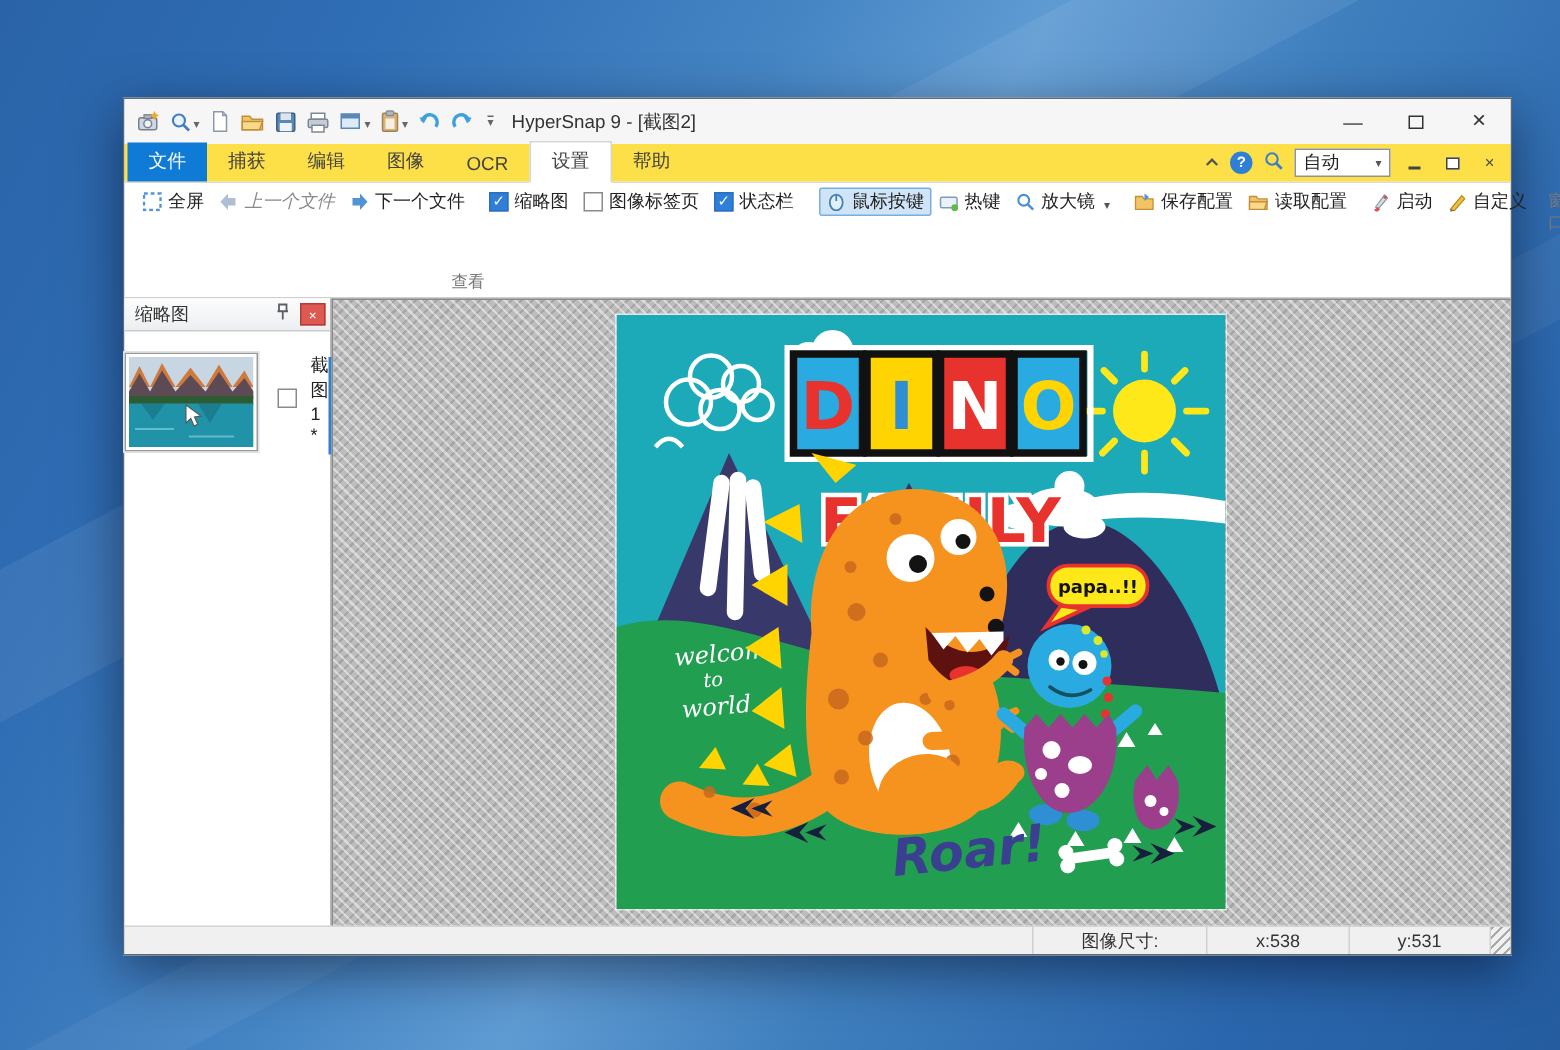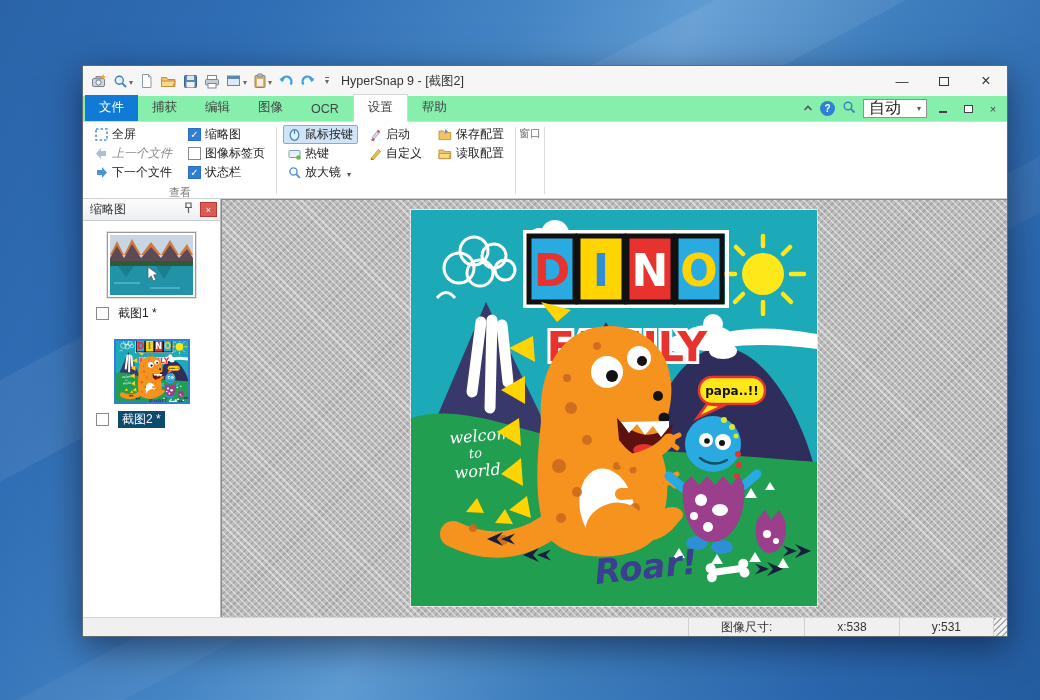--- a/index.html
+++ b/index.html
@@ -24,65 +24,65 @@
   .qbtn { display:flex; align-items:center; padding:2px 2px; border-radius:2px; cursor:default; }
   .qbtn svg { display:block; }
   .qcaret::after { content:"▾"; font-size:8px; color:#666; margin-left:1px; }
   .qmore::after { content:"▾"; font-size:8px; color:#666; border-top:1px solid #666; line-height:7px; display:inline-block; margin-left:3px; }
   .wtitle { margin-left:10px; color:#333; font-size:12.5px; }
   .wbtns { margin-left:auto; display:flex; height:100%; }
   .wbtn { width:42px; display:flex; align-items:center; justify-content:center; color:#333; font-size:13px; }
   .maxico { width:10px; height:9px; border:1.5px solid #333; display:inline-block; }
 
   
-  .tabrow { height:25px; background:#86efac; display:flex; align-items:flex-end; padding-left:2px; flex:0 0 auto; position:relative; }
+  .tabrow { height:25px; background:#fde047; display:flex; align-items:flex-end; padding-left:2px; flex:0 0 auto; position:relative; }
   .tab { padding:4px 14px 5px; color:#444; font-size:12.5px; cursor:default; }
   .tab.file { background:#0f7bd7; color:#fff; }
   .tab.active { background:#fff; border:1px solid #d6d6d6; border-bottom:1px solid #fff; margin-bottom:-1px; z-index:2; }
   .tr-right { margin-left:auto; display:flex; align-items:center; gap:7px; padding-right:5px; padding-bottom:3px; }
   .chev-up { font-size:9px; color:#555; }
   .helpico { width:15px; height:15px; border-radius:50%; background:#2f7fd6; color:#fff; display:flex; align-items:center; justify-content:center; }
   .helpico::after { content:"?"; font-size:10px; font-weight:bold; }
   .combo { display:flex; align-items:center; border:1px solid #919191; background:#fff; height:19px; width:64px; padding-left:5px; }
-  .combo .val { flex:1; font-size:16px; }
+  .combo .val { flex:1; font-size:12px; }
   .combo .arr { width:14px; text-align:center; color:#555; font-size:8px; }
   .combo .arr::after { content:"▾"; }
   .mdib { width:18px; height:15px; display:flex; align-items:center; justify-content:center; color:#444; font-size:11px; border:1px solid transparent; }
   .minline { width:8px; border-bottom:2px solid #444; display:inline-block; margin-top:6px; }
   .resti { position:relative; width:9px; height:8px; }
   .resti::before { content:""; position:absolute; right:0; top:0; width:7px; height:6px; border:1px solid #444; }
   .resti::after { content:""; position:absolute; left:0; bottom:0; width:7px; height:6px; border:1px solid #444; background:#fff; }
 
   
   .ribbon { height:78px; background:#fff; border-top:1px solid #d9d9d9; border-bottom:1px solid #cfcfcf;
     display:flex; align-items:stretch; padding:2px 0 0 4px; flex:0 0 auto; }
   .rgroup { display:flex; flex-direction:column; }
   .rcols { display:flex; flex:1; }
-  .rcol { display:flex; flex-direction:column; justify-content:flex-start; padding:1px 3px; }
+  .rcol { display:flex; flex-direction:row; justify-content:flex-start; padding:1px 3px; }
   .ri { display:flex; align-items:center; gap:4px; height:19px; padding:0 4px; white-space:nowrap;
     border:1px solid transparent; border-radius:2px; font-size:12px; color:#222; cursor:default; }
   .ri.hl { background:#cfe4f7; border-color:#79aede; }
   .ri .cap::after { content:"▾"; font-size:8px; color:#555; margin-left:2px; }
   .rlabel { text-align:center; color:#777; font-size:11px; padding:2px 0 3px;font-family:Liberation Serif, serif; }
   .vsep { width:1px; background:#dcdcdc; margin:3px 3px 4px; }
   .cb { width:13px; height:13px; border:1px solid #8a8a8a; background:#fff; display:inline-flex; align-items:center; justify-content:center; flex:0 0 auto; }
   .cb.on { background:#2f7fd6; border-color:#2a6fc0; }
   .cb.on::after { content:"✓"; color:#fff; font-size:10px; font-weight:bold; }
   .ic { flex:0 0 auto; display:block; }
 
   
   .main { flex:1; display:flex; min-height:0; }
   .sidebar { width:138px; background:#fff; border-right:1px solid #b9b9b9; display:flex; flex-direction:column; flex:0 0 auto; }
   .sb-head { height:22px; background:linear-gradient(#fcfcfc,#eceff2); border-bottom:1px solid #c9cdd2;
     display:flex; align-items:center; padding:0 3px 0 7px; }
   .sb-title { flex:1; color:#333; }
   .pinbtn { width:16px; text-align:center; }
   .sb-close { width:17px; height:15px; background:#dd5a52; border:1px solid #b33d36; color:#fff;
     display:flex; align-items:center; justify-content:center; font-size:9px; margin-left:4px; }
-  .thumbwrap { display:flex; flex-direction:column; align-items:center; }
+  .thumbwrap { display:flex; flex-direction:row; align-items:center; }
   .thumb1 { margin-top:11px; border:1px solid #9a9a9a; outline:1px solid #e2e2e2; background:#fff; padding:2px; }
   .thumb2 { margin-top:17px; border:2px solid #2f7fd6; background:#fff; }
   .thumb1 svg,.thumb2 svg { display:block; }
   .tlabel { display:flex; align-items:center; gap:9px; margin-top:7px; width:100%; padding-left:13px; }
   .tlabel .txt { color:#222; }
   .tlabel .txt.sel { background:#0c4a6e; color:#fff; padding:0 4px; }
 
   .canvas { flex:1; position:relative; overflow:hidden;
     border-top:1px solid #8a8a8a; border-left:1px solid #8a8a8a;
     background-color:#bdbdbd;
@@ -284,49 +284,49 @@
                 <svg class="ic" width="13" height="13">
                   <circle cx="5.5" cy="5.5" r="3.6" fill="none" stroke="#4a90d9" stroke-width="1.4"></circle>
                   <line x1="8.2" y1="8.2" x2="11.8" y2="11.8" stroke="#4a90d9" stroke-width="1.7"></line>
                 </svg>
                 <span>放大镜</span>
                 <span class="cap"></span>
               </div>
           </div>
           <div class="rcol">
             <div class="ri">
+                <svg class="ic" width="14" height="13">
+                  <path d="M1,3 h4.5 l1.2,1.6 h6 v7 h-11.7 z" fill="#f3c463" stroke="#c2903b" stroke-width=".9"></path>
+                  <path d="M7,1 l3,2.5 -3,2.5 z" fill="#4f94d6"></path>
+                </svg>
+                <span>保存配置</span>
+              </div>
+            <div class="ri">
+                <svg class="ic" width="14" height="13">
+                  <path d="M1,3 h4.5 l1.2,1.6 h6 v7 h-11.7 z" fill="#f3c463" stroke="#c2903b" stroke-width=".9"></path>
+                  <path d="M1,6.5 h11.7 l-1.8,5.1 h-9.9 z" fill="#fbd98b" stroke="#c2903b" stroke-width=".9"></path>
+                </svg>
+                <span>读取配置</span>
+              </div>
+          </div>
+          <div class="rcol">
+            <div class="ri">
                 <svg class="ic" width="13" height="13">
                   <path d="M3,10 L9,2 L11,4 L5,11 z" fill="#d7dde4" stroke="#8a98a6" stroke-width=".8"></path>
                   <path d="M2,12 l2.5,-2 1.5,1.5 -2,2.2 z" fill="#d9534f"></path>
                   <circle cx="9.5" cy="3.5" r="1.2" fill="#d9534f"></circle>
                 </svg>
                 <span>启动</span>
               </div>
             <div class="ri">
                 <svg class="ic" width="13" height="13">
                   <path d="M2,11.5 L9.5,2.5 L11.5,4.5 L4.5,12.5 z" fill="#f0c040" stroke="#b98d1c" stroke-width=".8"></path>
                   <path d="M2,11.5 l2.5,1 -2.8,1 z" fill="#6b6b6b"></path>
                 </svg>
                 <span>自定义</span>
-              </div>
-          </div>
-          <div class="rcol">
-            <div class="ri">
-                <svg class="ic" width="14" height="13">
-                  <path d="M1,3 h4.5 l1.2,1.6 h6 v7 h-11.7 z" fill="#f3c463" stroke="#c2903b" stroke-width=".9"></path>
-                  <path d="M7,1 l3,2.5 -3,2.5 z" fill="#4f94d6"></path>
-                </svg>
-                <span>保存配置</span>
-              </div>
-            <div class="ri">
-                <svg class="ic" width="14" height="13">
-                  <path d="M1,3 h4.5 l1.2,1.6 h6 v7 h-11.7 z" fill="#f3c463" stroke="#c2903b" stroke-width=".9"></path>
-                  <path d="M1,6.5 h11.7 l-1.8,5.1 h-9.9 z" fill="#fbd98b" stroke="#c2903b" stroke-width=".9"></path>
-                </svg>
-                <span>读取配置</span>
               </div>
           </div>
         </div>
       </div>
       <div class="vsep"></div>
 
       <div class="rgroup">
         <div class="rlabel">窗口</div>
       </div>
       <div class="vsep"></div>

